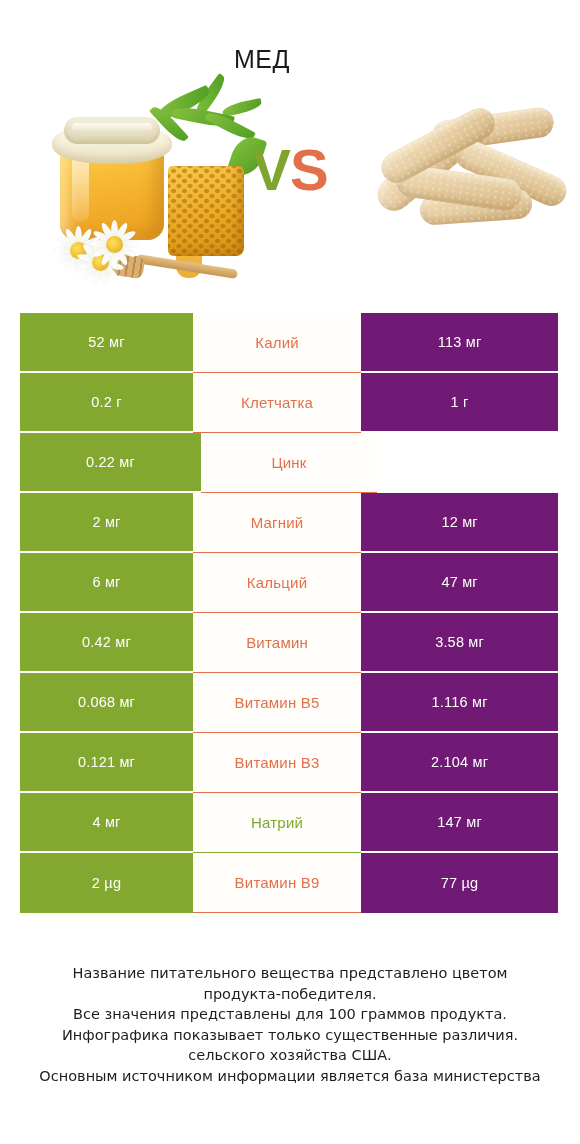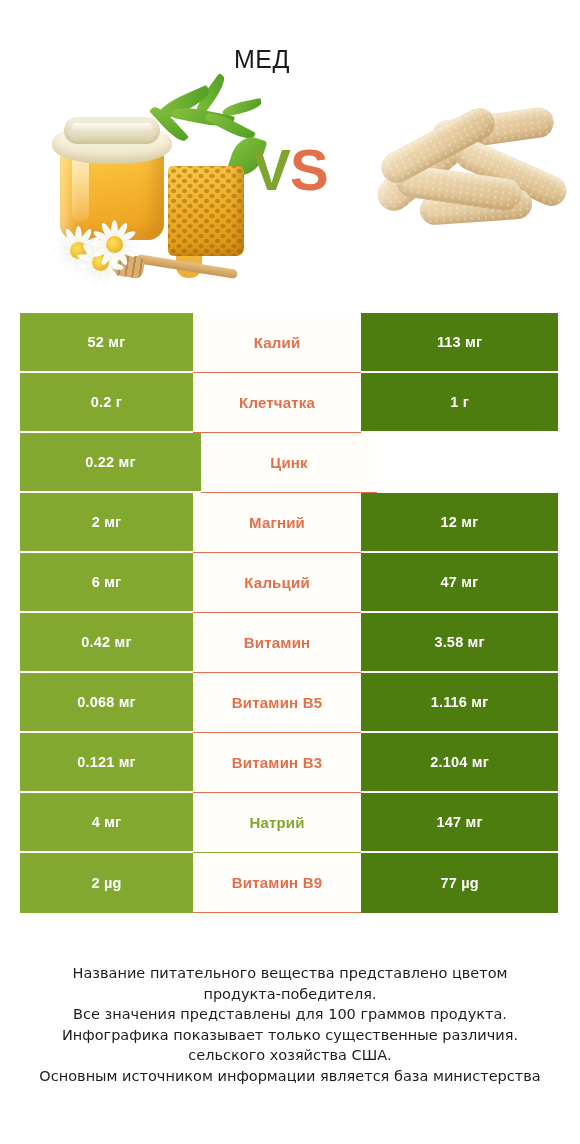--- a/index.html
+++ b/index.html
@@ -93,21 +93,21 @@
     width: 100%;
     height: 60px;
     position: relative;
   }
 
   .cell {
     display: flex;
     align-items: center;
     justify-content: center;
     font-size: 14.5px;
-    font-weight: 700;
+    font-weight: 400;
     letter-spacing: 0.2px;
     white-space: nowrap;
   }
 
   .cell-left {
     width: 181px;
     background: #83a82f;
     color: #ffffff;
     border-bottom: 2px solid #ffffff;
   }
@@ -119,21 +119,21 @@
     font-size: 15px;
     border-bottom: 1.5px solid #e2704a;
   }
   .cell-mid.win-left {
     color: #83a82f;
     border-bottom-color: #83a82f;
   }
 
   .cell-right {
     width: 206px;
-    background: #4d7c0f;
+    background: #701a75;
     color: #ffffff;
     border-bottom: 2px solid #ffffff;
   }
 
   .row:last-child .cell-left,
   .row:last-child .cell-right { border-bottom: none; }
 
   
   .footer {
     position: absolute;

